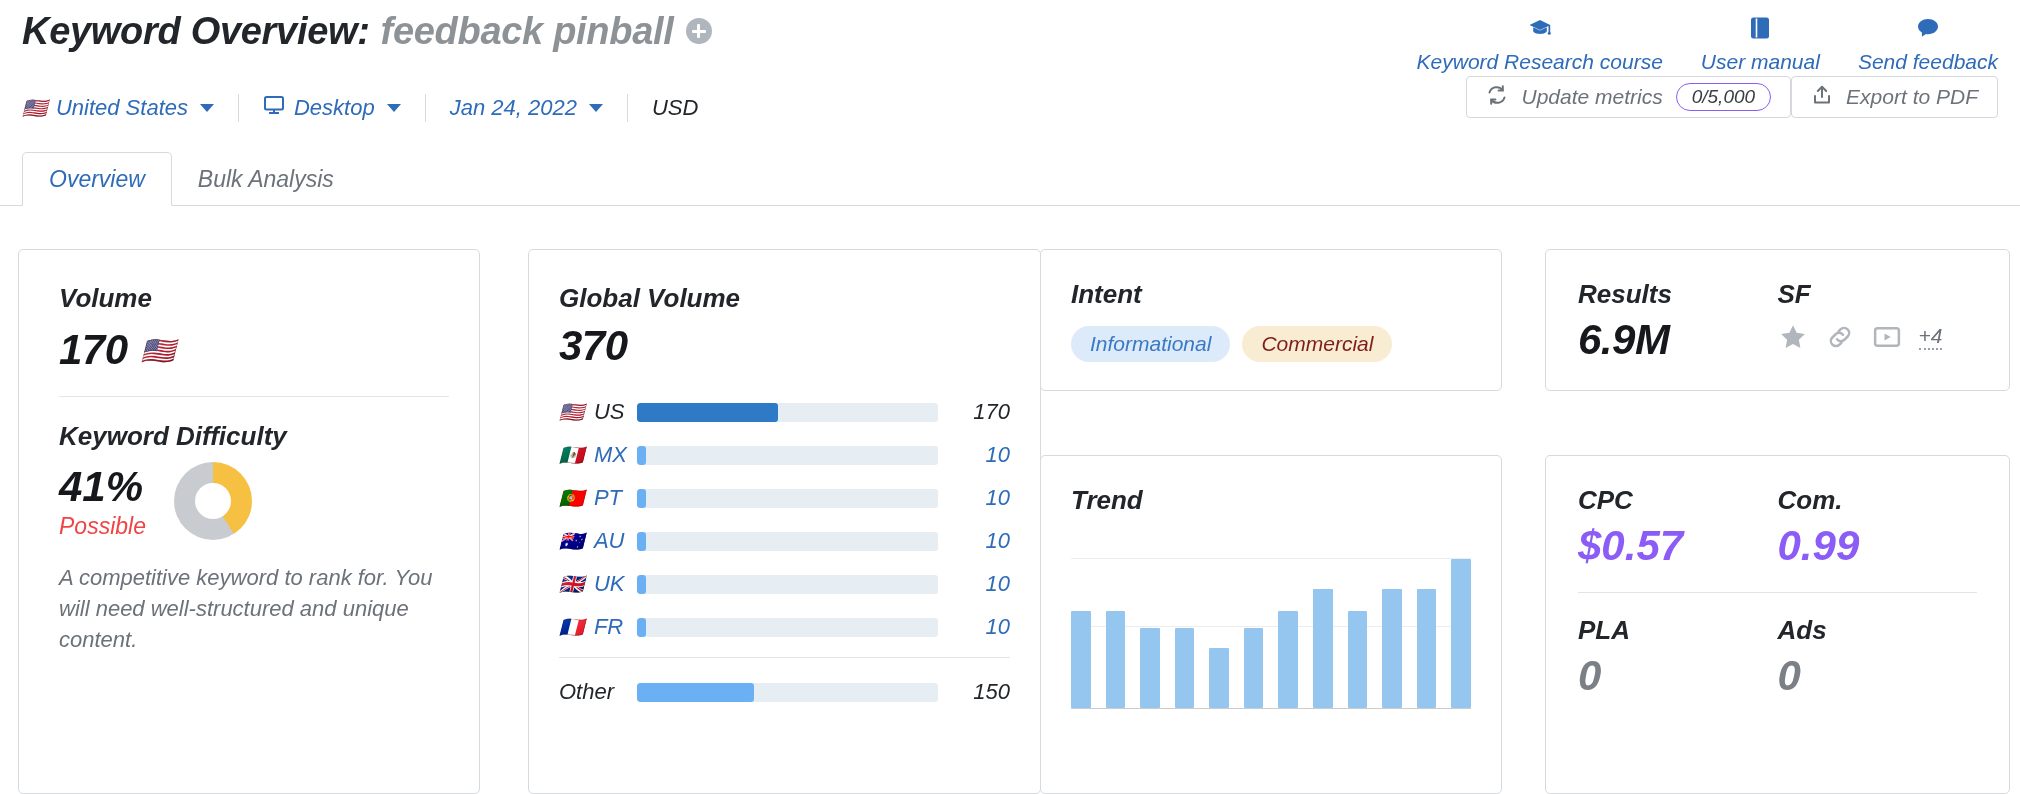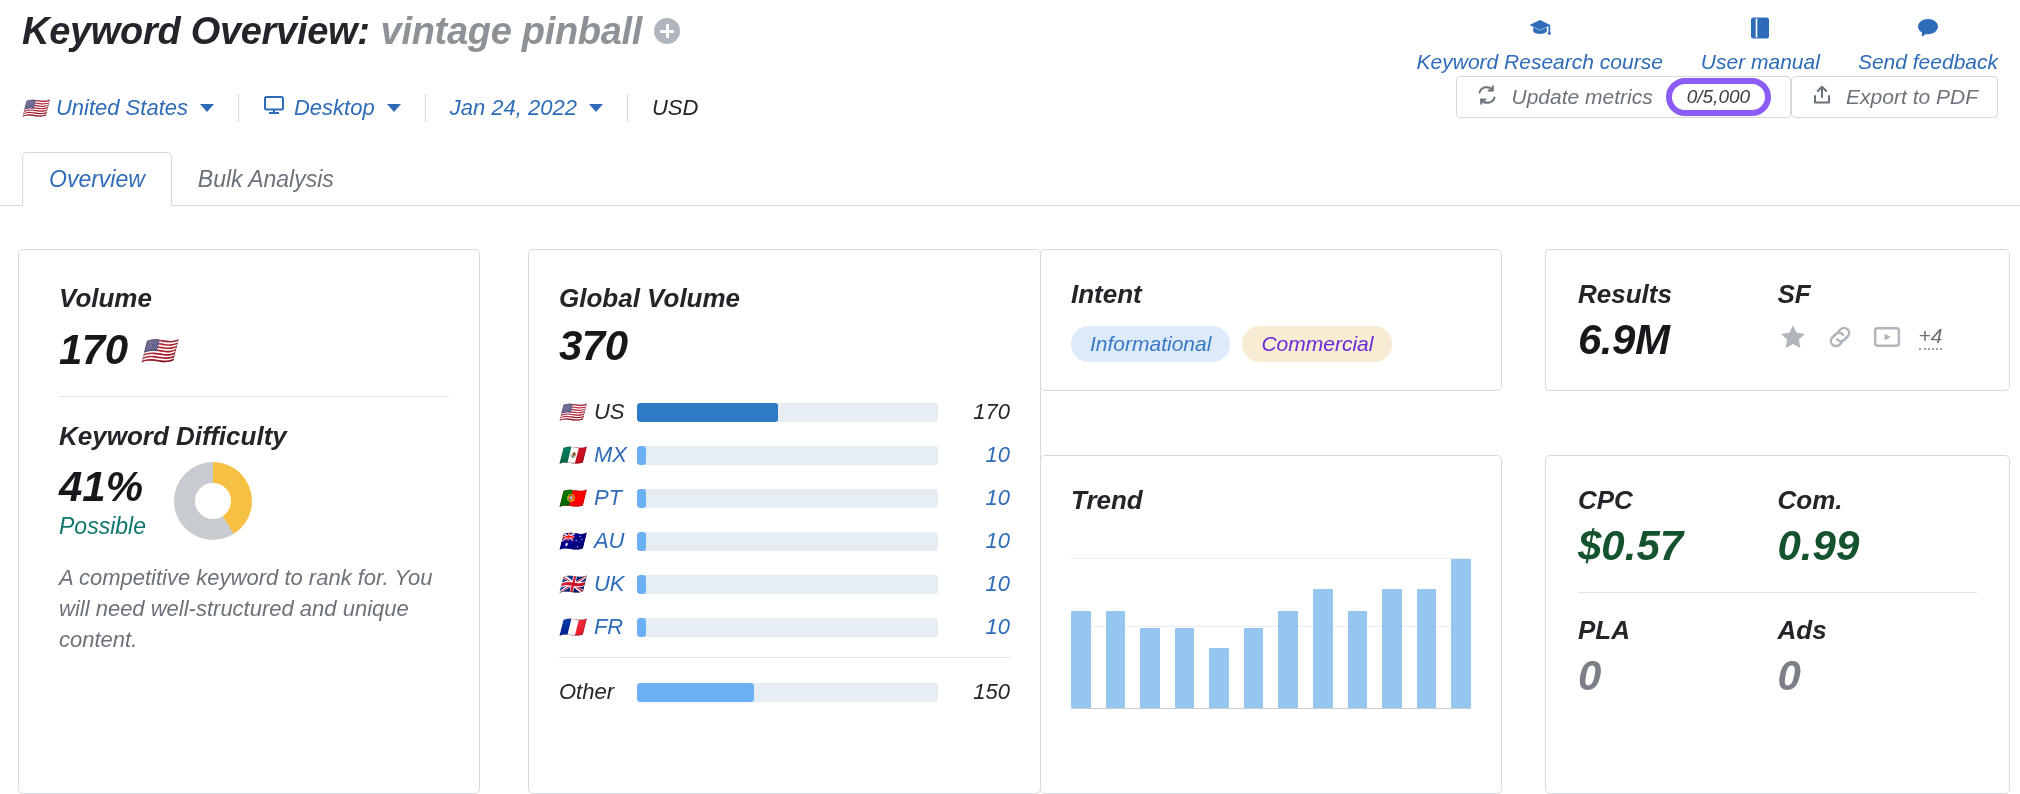--- a/index.html
+++ b/index.html
@@ -72,21 +72,21 @@
     position: absolute; right: 22px; top: 76px;
     display: flex; align-items: center; 
   }
   .btn {
     display: flex; align-items: center; gap: 13px;
     height: 42px; padding: 0 19px;
     border: 1px solid #d5d8dc; border-radius: 4px; background: #fff;
     color: #6c7279; font-size: 21px; cursor: pointer; white-space: nowrap;
   }
   .pill {
-    border: 6px solid #8b5cf6; border-radius: 20px;
+    border: 1px solid #8b5cf6; border-radius: 20px;
     padding: 2px 15px; font-size: 19px; color: #3b3f45;
   }
 
   
   .tabs-strip {
     position: absolute; left: 0; top: 152px; width: 2020px; height: 54px;
   }
   .tabs-underline {
     position: absolute; left: 0; bottom: 0; width: 2020px; height: 1px;
     background: #d7dadd;
@@ -113,21 +113,21 @@
   .divider { height: 1px; background: #e2e5e8; }
 
   
   #card-volume { left: 18px; top: 249px; width: 462px; height: 545px; padding-left: 10px; }
   .vol-inner { padding: 33px 30px 0 30px; }
   .vol-num-row { display: flex; align-items: center; gap: 14px; margin-top: 12px; }
   .vol-flag { font-family: "DejaVu Sans", sans-serif; font-size: 27px; line-height: 1; }
   .kd-row { display: flex; align-items: center; gap: 28px; margin-top: 10px; }
   .kd-left { display: flex; flex-direction: column; }
   .kd-pct { font-size: 42px; font-weight: bold; color: #16181b; }
-  .kd-status { font-size: 23px; color: #0f766e; margin-top: 2px; }
+  .kd-status { font-size: 23px; color: #ef4444; margin-top: 2px; }
   .donut {
     width: 78px; height: 78px; border-radius: 50%;
     background: conic-gradient(#f6c042 0% 41%, #c8cbcf 41% 100%);
     position: relative; flex: 0 0 auto;
   }
   .donut::after {
     content: ""; position: absolute; left: 21px; top: 21px;
     width: 36px; height: 36px; border-radius: 50%; background: #fff;
   }
   .kd-desc { font-size: 22px; line-height: 1.42; color: #6c7279; margin-top: 22px; }
@@ -155,21 +155,21 @@
   .gv-row.other .gv-val { color: #222529; }
 
   
   #card-intent { left: 1040px; top: 249px; width: 462px; height: 142px; }
   .intent-inner { padding: 29px 30px 0 30px; }
   .tags { display: flex; gap: 12px; margin-top: 16px; }
   .tag {
     padding: 6px 19px; border-radius: 18px; font-size: 21px; white-space: nowrap;
   }
   .tag.info { background: #dceafa; color: #3a79c4; }
-  .tag.comm { background: #f8ecd2; color: #6d28d9; }
+  .tag.comm { background: #f8ecd2; color: #7f1d1d; }
 
   
   #card-trend { left: 1040px; top: 455px; width: 462px; height: 339px; }
   .trend-inner { padding: 29px 30px 0 30px; height: 100%; }
   .chart {
     position: relative; margin-top: 30px; height: 163px;
     border-bottom: 1px solid #c8cbcf;
   }
   .gridline { position: absolute; left: 0; width: 100%; height: 1px; background: #ededef; }
   .bars {
@@ -187,33 +187,33 @@
   .sf-plus {
     font-size: 21px; color: #6c7279;
     border-bottom: 2px dotted #9aa0a6; line-height: 1.1;
   }
 
   
   #card-cpc { left: 1545px; top: 455px; width: 465px; height: 339px; }
   .cpc-inner { padding: 29px 32px 0 32px; }
   .cpc-grid { display: flex; }
   .cpc-col { width: 50%; }
-  .cpc-val { font-size: 42px; font-weight: bold; color: #14532d; margin-top: 6px; }
+  .cpc-val { font-size: 42px; font-weight: bold; color: #8b5cf6; margin-top: 6px; }
   .cpc-val.muted { color: #7b8086; }
   .cpc-div { height: 1px; background: #e2e5e8; margin: 22px 0 22px 0; }
 </style>
 </head>
 <body>
 
 <div class="page">
 
   <div class="header-row">
     <div class="title">
       <span class="kw-label">Keyword Overview:</span>
-      <span class="kw-value">vintage pinball</span>
+      <span class="kw-value">feedback pinball</span>
       <span class="plus-circle"></span>
     </div>
   </div>
 
   <div class="header-links">
     <div class="hlink">
       <span>
         <svg width="24" height="24" viewBox="0 0 24 24" fill="#2e6bb8">
           <path d="M12 4L1.5 9 12 14l8.5-4.05V16h1.7V9L12 4z"></path>
           <path d="M5.2 11.3V15c0 1.6 3.1 2.9 6.8 2.9s6.8-1.3 6.8-2.9v-3.7L12 14.6l-6.8-3.3z"></path>

